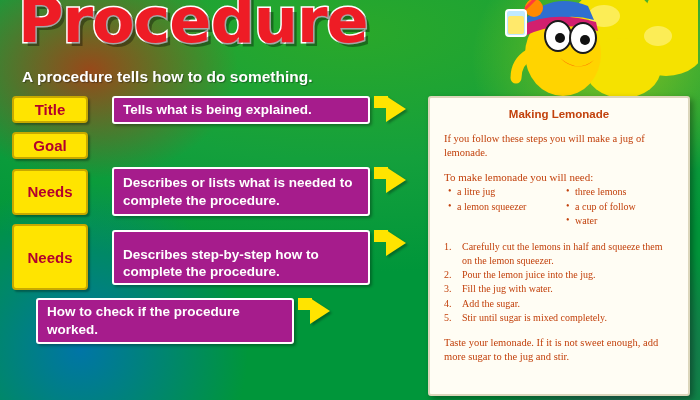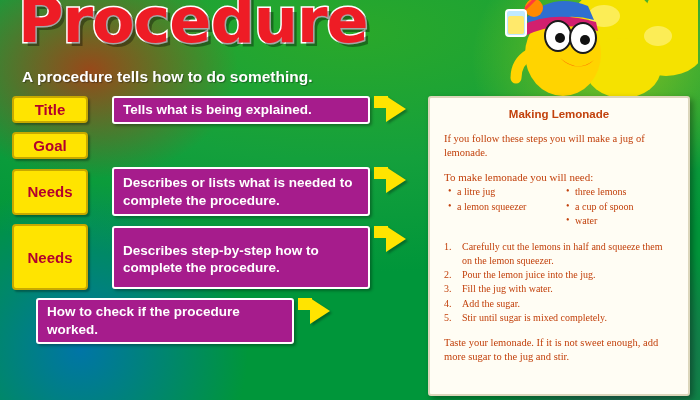--- a/index.html
+++ b/index.html
@@ -290,21 +290,21 @@
       <div class="desc-wrap">
         <div class="desc">Describes or lists what is needed to complete the procedure.</div>
         <div class="arrow-tail"></div>
         <div class="arrow"></div>
       </div>
     </div>
 
     <div class="row tall2">
       <div class="label">Needs</div>
       <div class="desc-wrap">
-        <div class="desc" style="padding-top:14px;padding-bottom:10px;">Describes step-by-step how to complete the procedure.</div>
+        <div class="desc" style="padding-top:14px;padding-bottom:2px;">Describes step-by-step how to complete the procedure.</div>
         <div class="arrow-tail"></div>
         <div class="arrow"></div>
       </div>
     </div>
 
     <div class="row small">
       <div class="desc-wrap">
         <div class="desc">How to check if the procedure worked.</div>
         <div class="arrow-tail"></div>
         <div class="arrow"></div>
@@ -317,21 +317,21 @@
     <div class="ex-title">Making Lemonade</div>
     <p class="ex-p">If you follow these steps you will make a jug of lemonade.</p>
     <p class="ex-list-title">To make lemonade you will need:</p>
     <div class="ex-cols">
       <div class="ex-col">
         <div class="ex-bullet">a litre jug</div>
         <div class="ex-bullet">a lemon squeezer</div>
       </div>
       <div class="ex-col">
         <div class="ex-bullet">three lemons</div>
-        <div class="ex-bullet">a cup of spoon</div>
+        <div class="ex-bullet">a cup of follow</div>
         <div class="ex-bullet">water</div>
       </div>
     </div>
     <ul class="ex-steps">
       <li>
         <span class="num">1.</span>
         <span>Carefully cut the lemons in half and squeeze them on the lemon squeezer.</span>
       </li>
       <li>
         <span class="num">2.</span>

